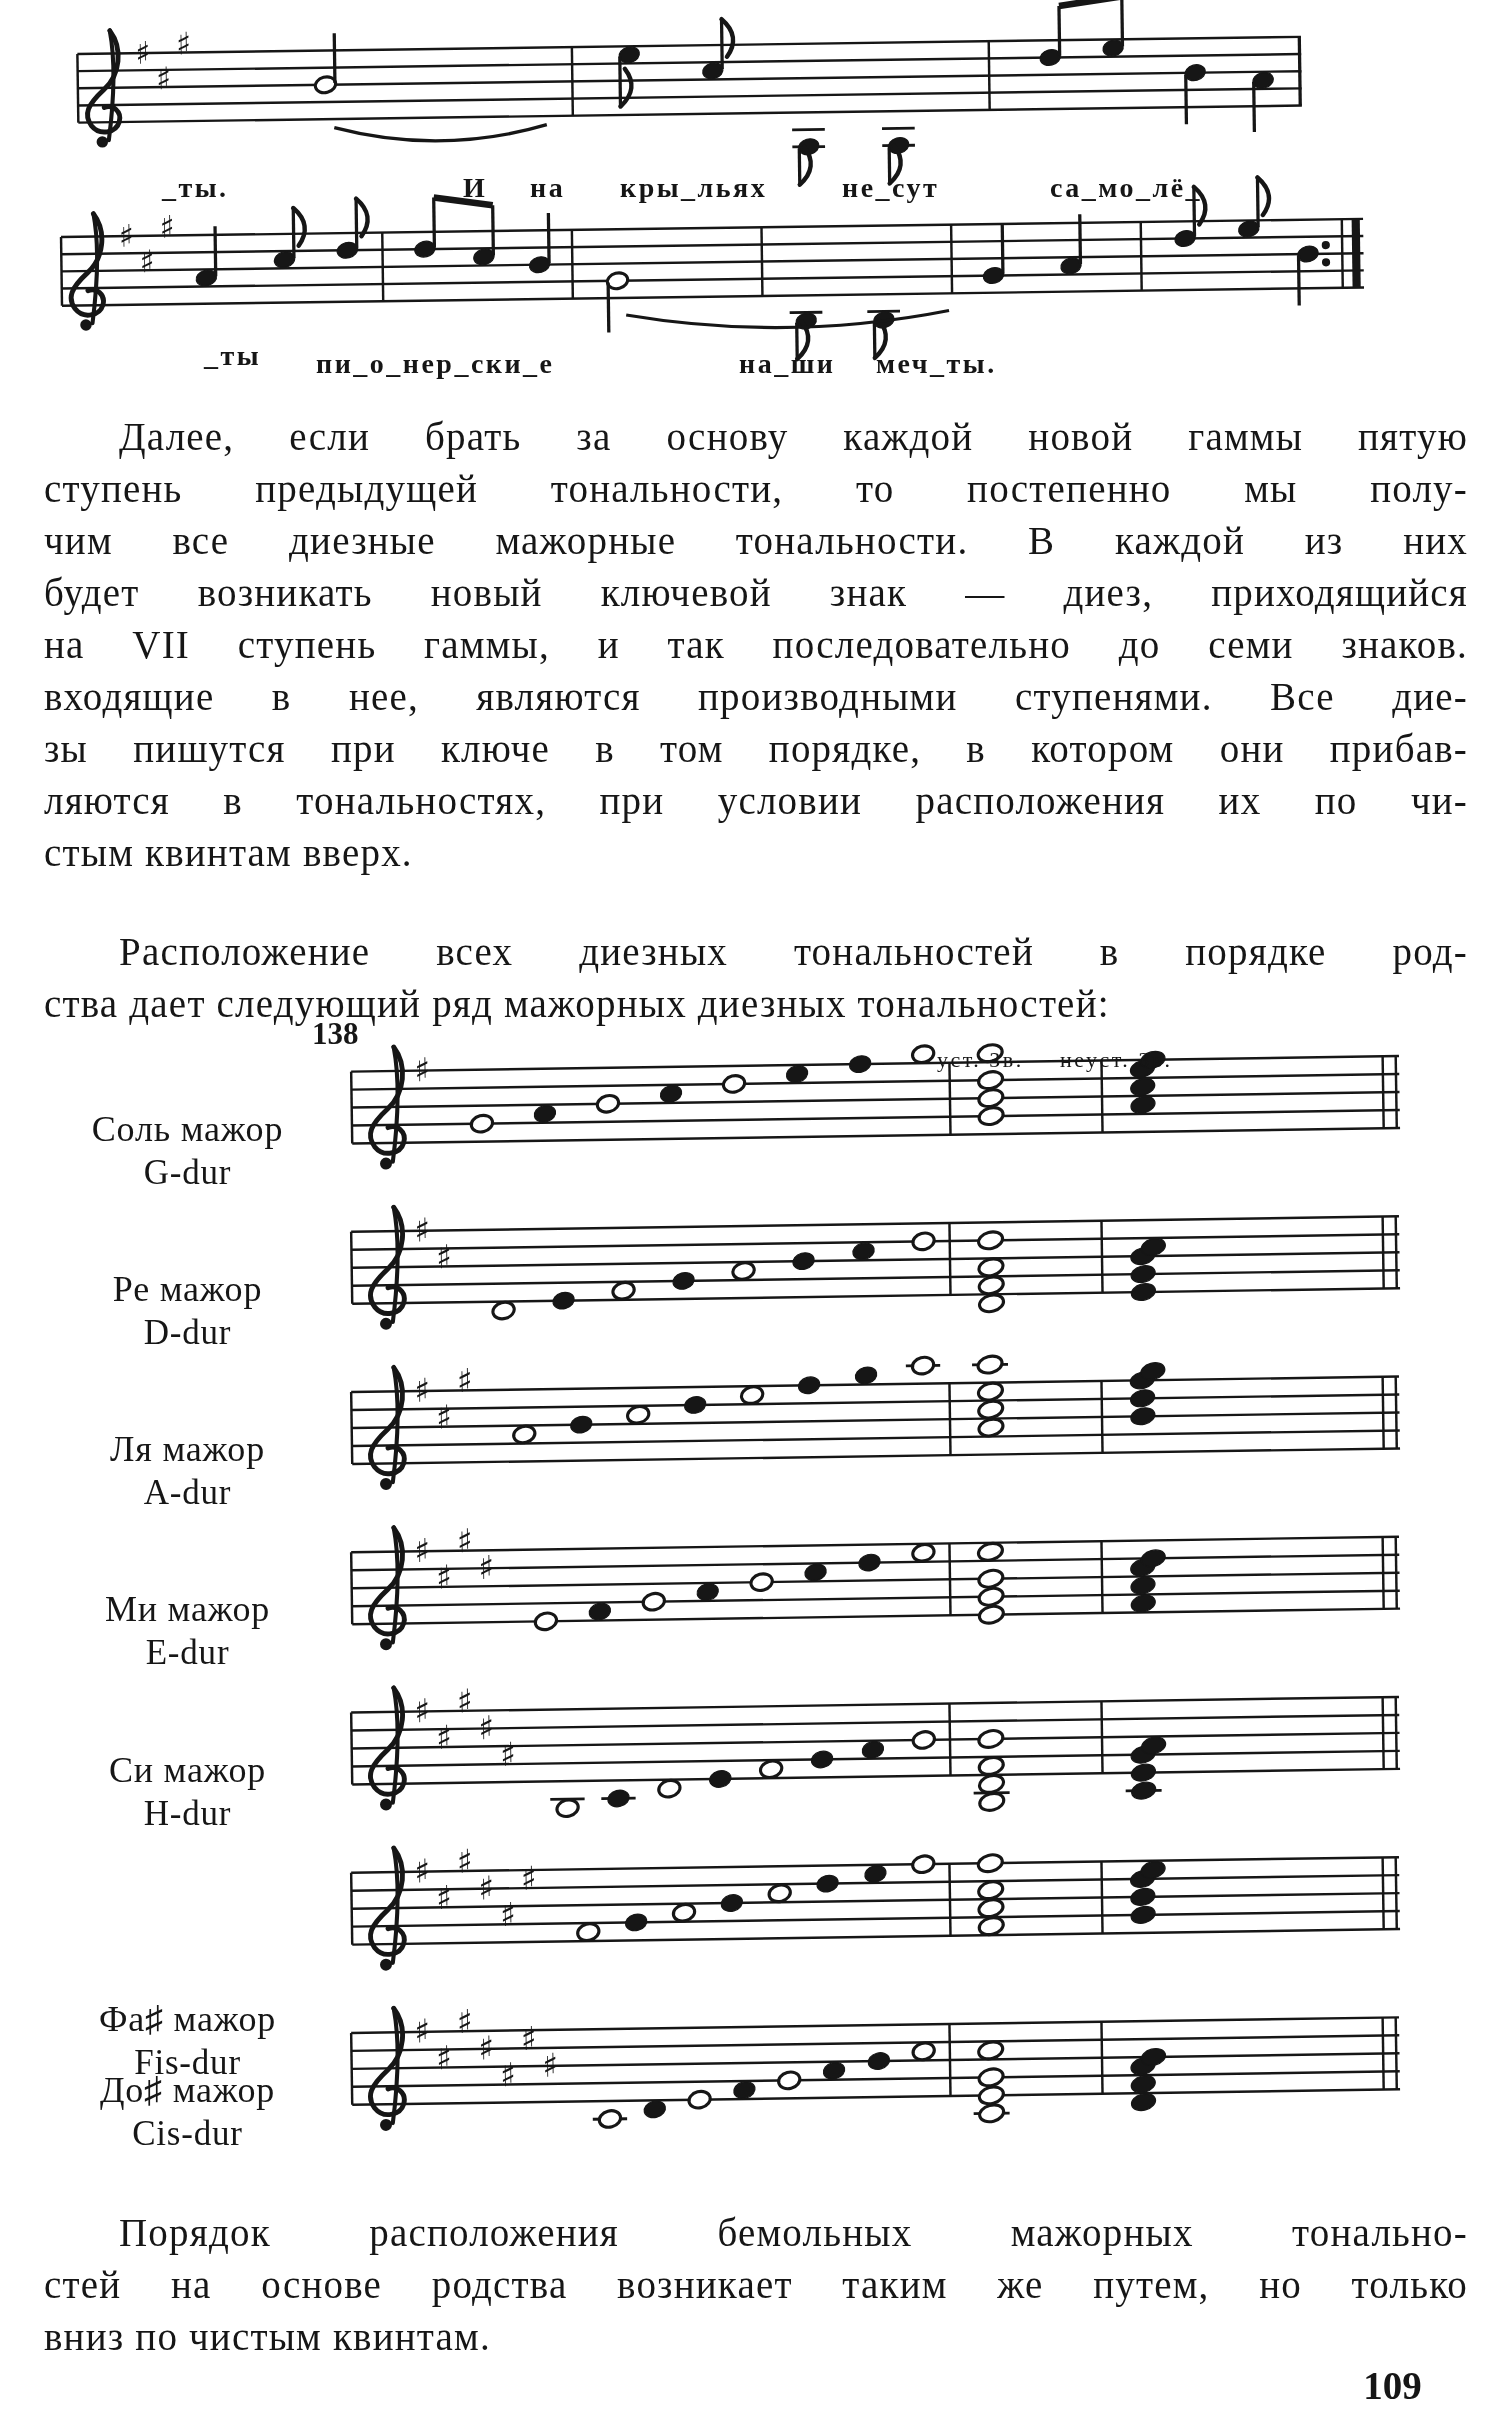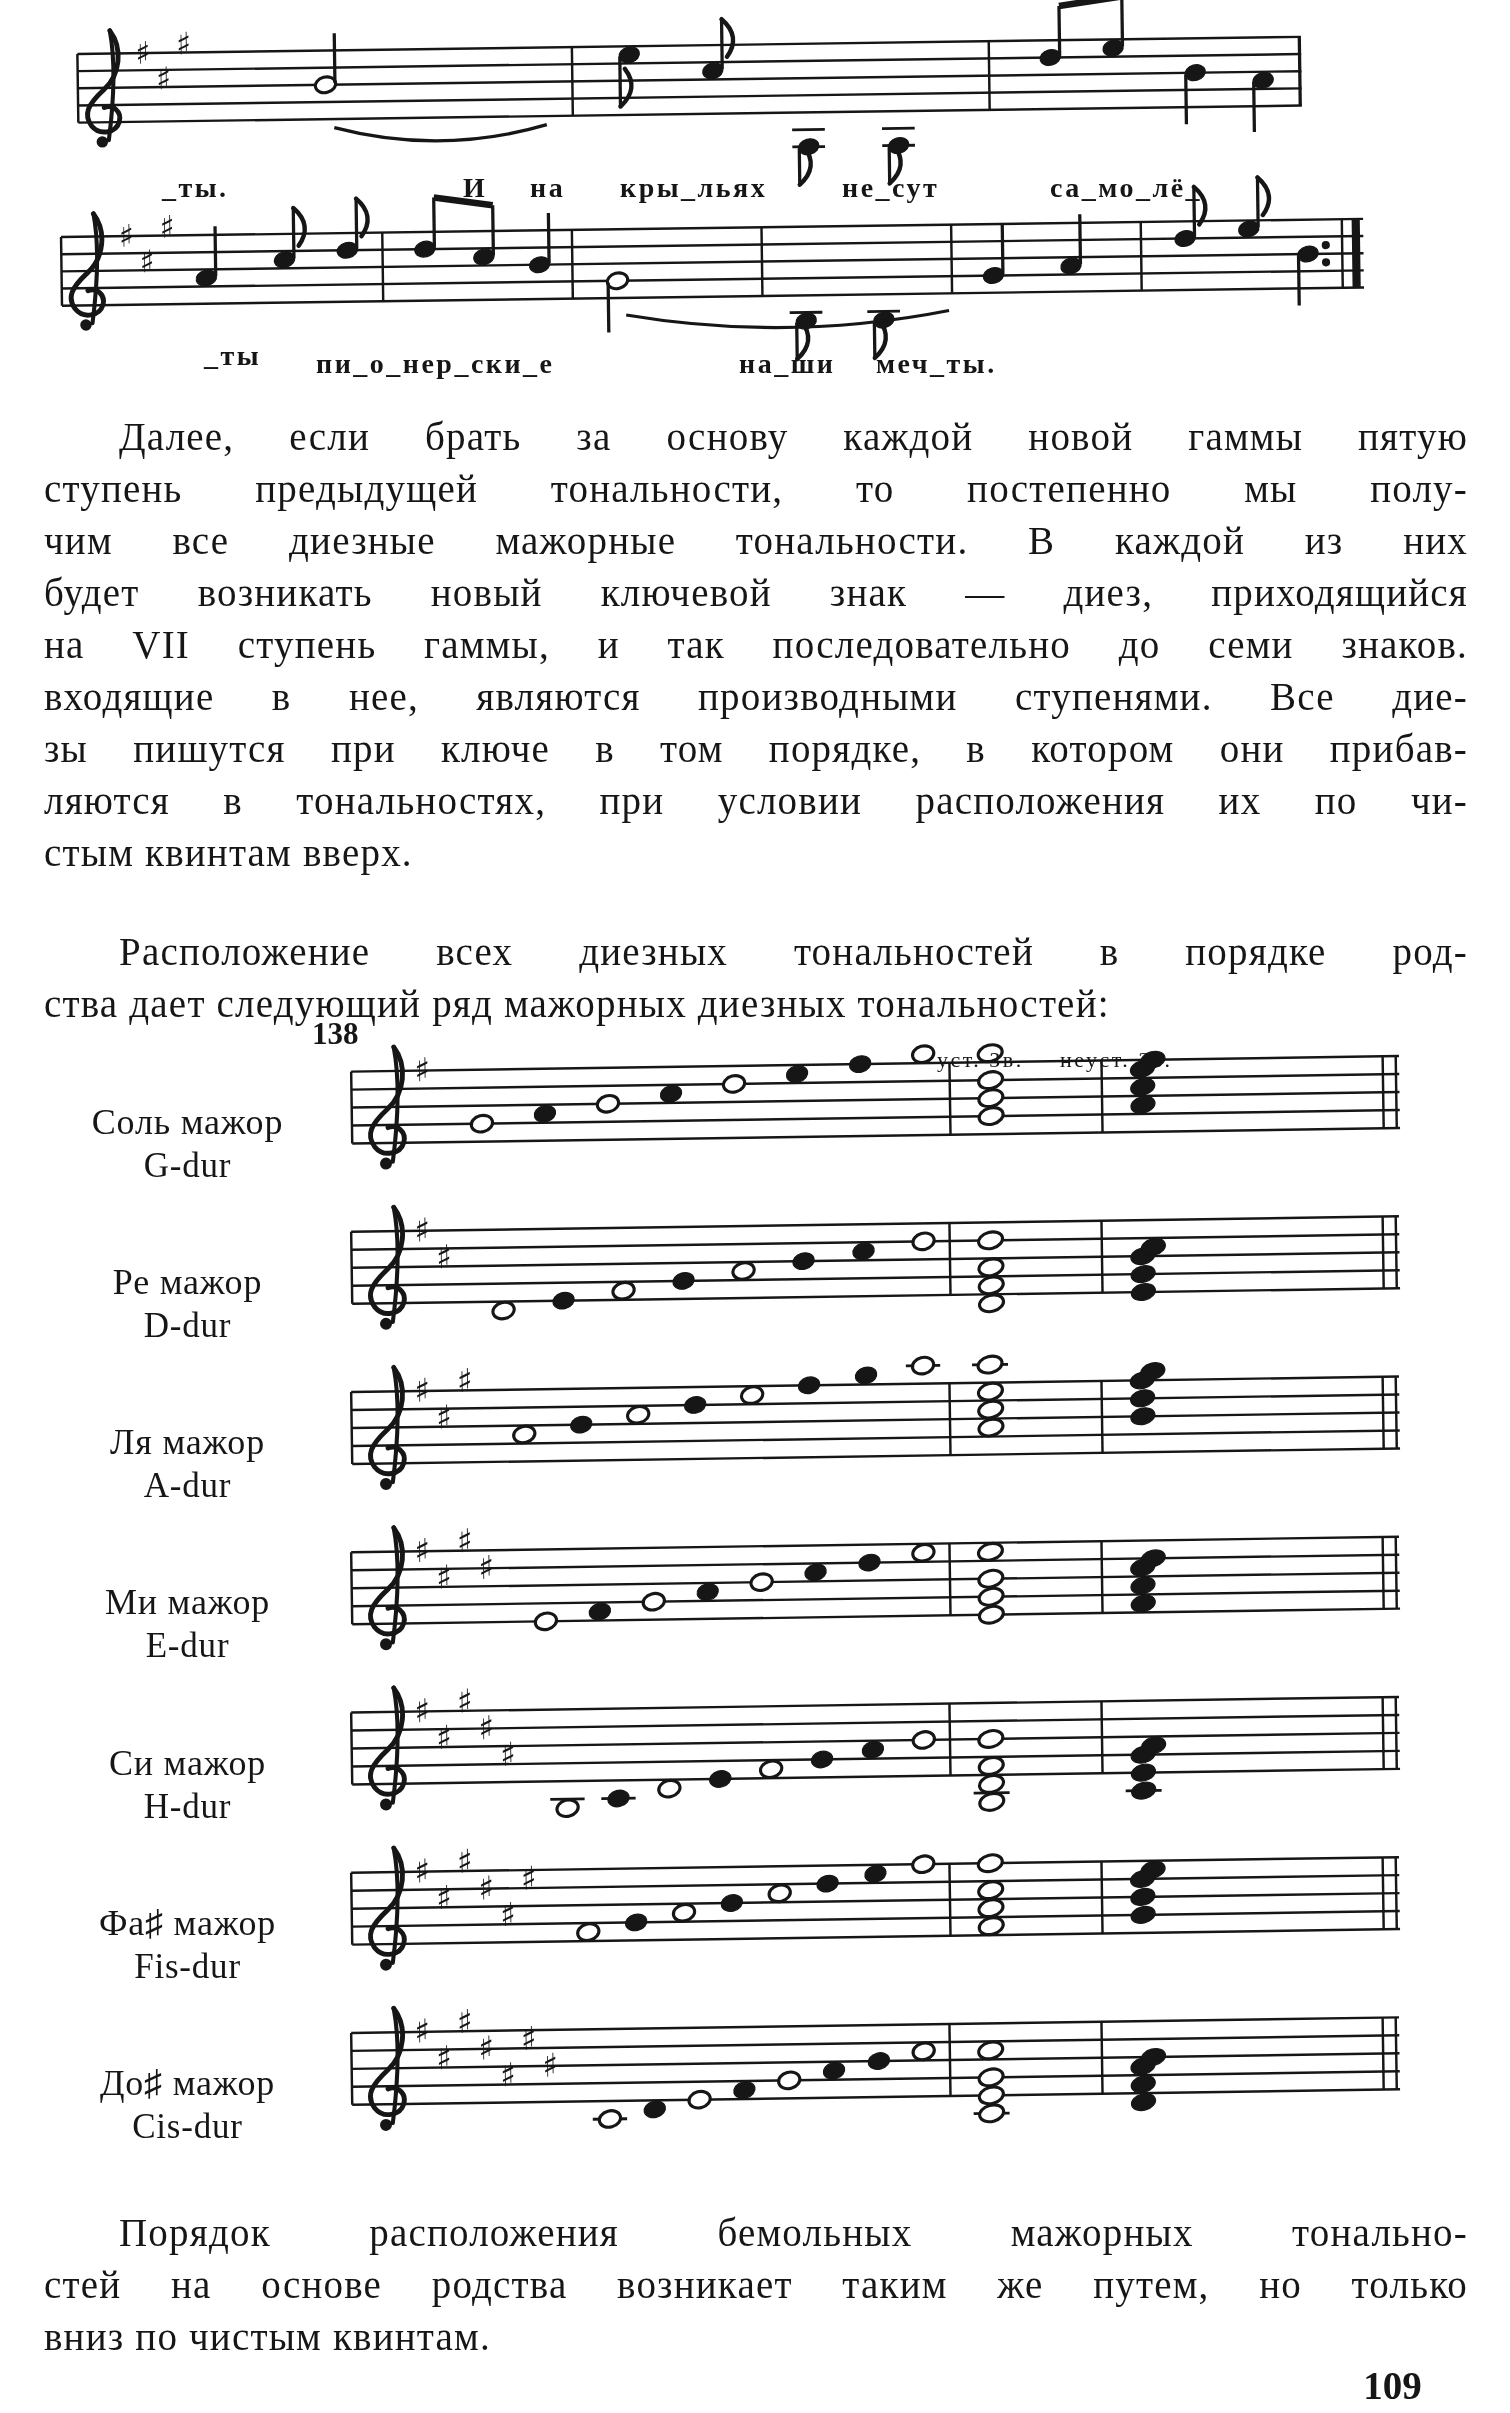--- a/index.html
+++ b/index.html
@@ -22,21 +22,21 @@
   .tline.indent{text-indent:75px;}
   .fignum{
     position:absolute;left:312px;top:1016px;font-weight:bold;font-size:31px;
   }
   .colhead{
     position:absolute;top:1047px;font-size:22px;letter-spacing:2.5px;white-space:nowrap;
   }
   #colhead-ust{left:937px;}
   #colhead-neust{left:1060px;}
   .rowlabel{
-    position:absolute;left:23px;width:329px;text-align:center;line-height:44px;
+    position:absolute;left:23px;width:329px;text-align:center;line-height:44px;margin-top:7px;
   }
   .rowlabel .ru{font-size:36px;letter-spacing:0.8px;}
   .rowlabel .lat{font-size:35px;letter-spacing:0.8px;}
   .pagenum{
     position:absolute;left:1331px;top:2363px;width:123px;text-align:center;
     font-weight:bold;font-size:39px;
   }
 </style>
 </head>
 <body>
@@ -481,21 +481,21 @@
         <div class="lat">A-dur</div>
       </div>
       <div class="rowlabel" style="top: 1580px;">
         <div class="ru">Ми мажор</div>
         <div class="lat">E-dur</div>
       </div>
       <div class="rowlabel" style="top: 1741px;">
         <div class="ru">Си мажор</div>
         <div class="lat">H-dur</div>
       </div>
-      <div class="rowlabel" style="top: 1901px;">
+      <div class="rowlabel" style="top: 1990px;">
         <div class="ru">Фа♯ мажор</div>
         <div class="lat">Fis-dur</div>
       </div>
       <div class="rowlabel" style="top: 2061px;">
         <div class="ru">До♯ мажор</div>
         <div class="lat">Cis-dur</div>
       </div>
     </div>
 
   <div class="para" id="para3" style="top:2207px">

